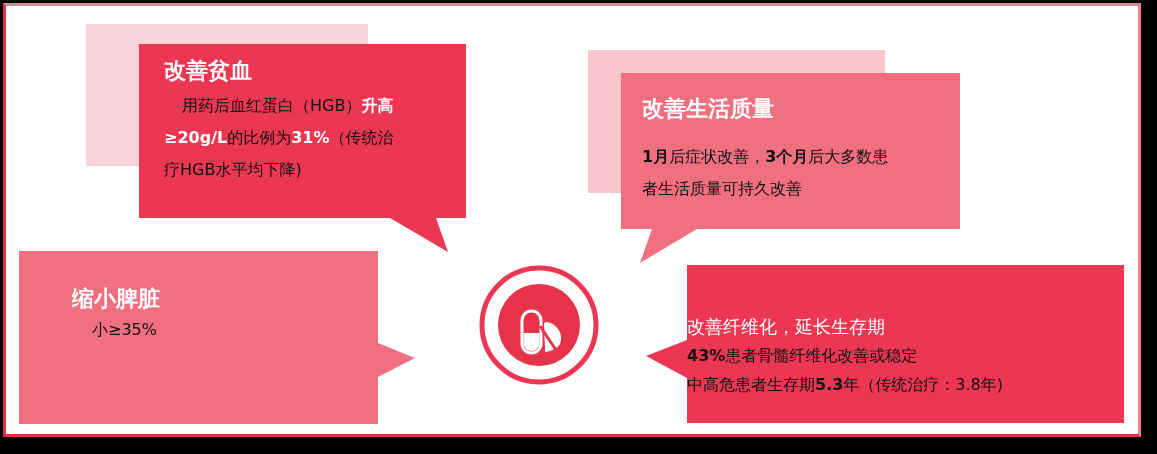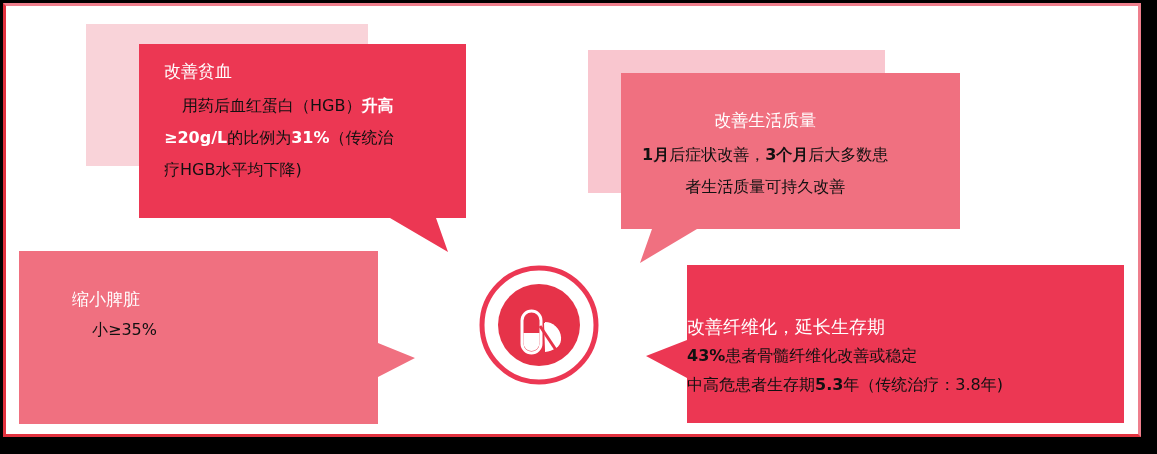--- a/index.html
+++ b/index.html
@@ -8,21 +8,21 @@
     font-family: "DejaVu Sans", "Liberation Sans", sans-serif;
   }
   .frame {
     position: absolute; left: 3px; top: 3px; width: 1138px; height: 434px;
     background: #fff; box-sizing: border-box;
     border-top: 3px solid #ef7f8d; border-right: 3px solid #ef7f8d;
     border-bottom: 3px solid #e2323f; border-left: 3px solid #e2323f;
   }
   svg.layer { position: absolute; left: 0; top: 0; }
   .text-block { position: absolute; color: #111; font-size: 16px; line-height: 32px; }
-  .title { color: #fff; font-weight: normal; font-size: 17px; }
+  .title { color: #fff; font-weight: bold; font-size: 22px; }
   .title.light { font-weight: normal; font-size: 18px; }
   b, .bold { font-weight: bold; }
   .white { color: #fff; }
   .bullet { display: inline-block; width: 18px; }
 </style>
 </head>
 <body>
 
 <div class="frame"></div>
 
@@ -57,23 +57,23 @@
   <div class="title" style="line-height:30px;">改善贫血</div>
   <div style="margin-top:4px;text-align:right;">
     <span>用药后血红蛋白（HGB）</span><span class="bold white">升高</span>
   </div>
   <div>
     <span class="bold white">≥20g/L</span><span>的比例为</span><span class="bold white">31%</span><span>（传统治</span>
   </div>
   <div>疗HGB水平均下降)</div>
 </div>
 
-<div class="text-block" style="left:642px; top:105px;text-align:center;">
+<div class="text-block" style="left:642px; top:94px;">
   <div class="title" style="line-height:30px;">改善生活质量</div>
-  <div style="margin-top:4px;">
+  <div style="margin-top:17px;">
     <span class="bold">1月</span><span>后症状改善，</span><span class="bold">3个月</span><span>后大多数患</span>
   </div>
   <div>者生活质量可持久改善</div>
 </div>
 
 <div class="text-block" style="left:72px; top:284px;">
   <div class="title" style="line-height:30px;">缩小脾脏</div>
   <div style="margin-left:20px; margin-top:0;">小≥35%</div>
 </div>
 

